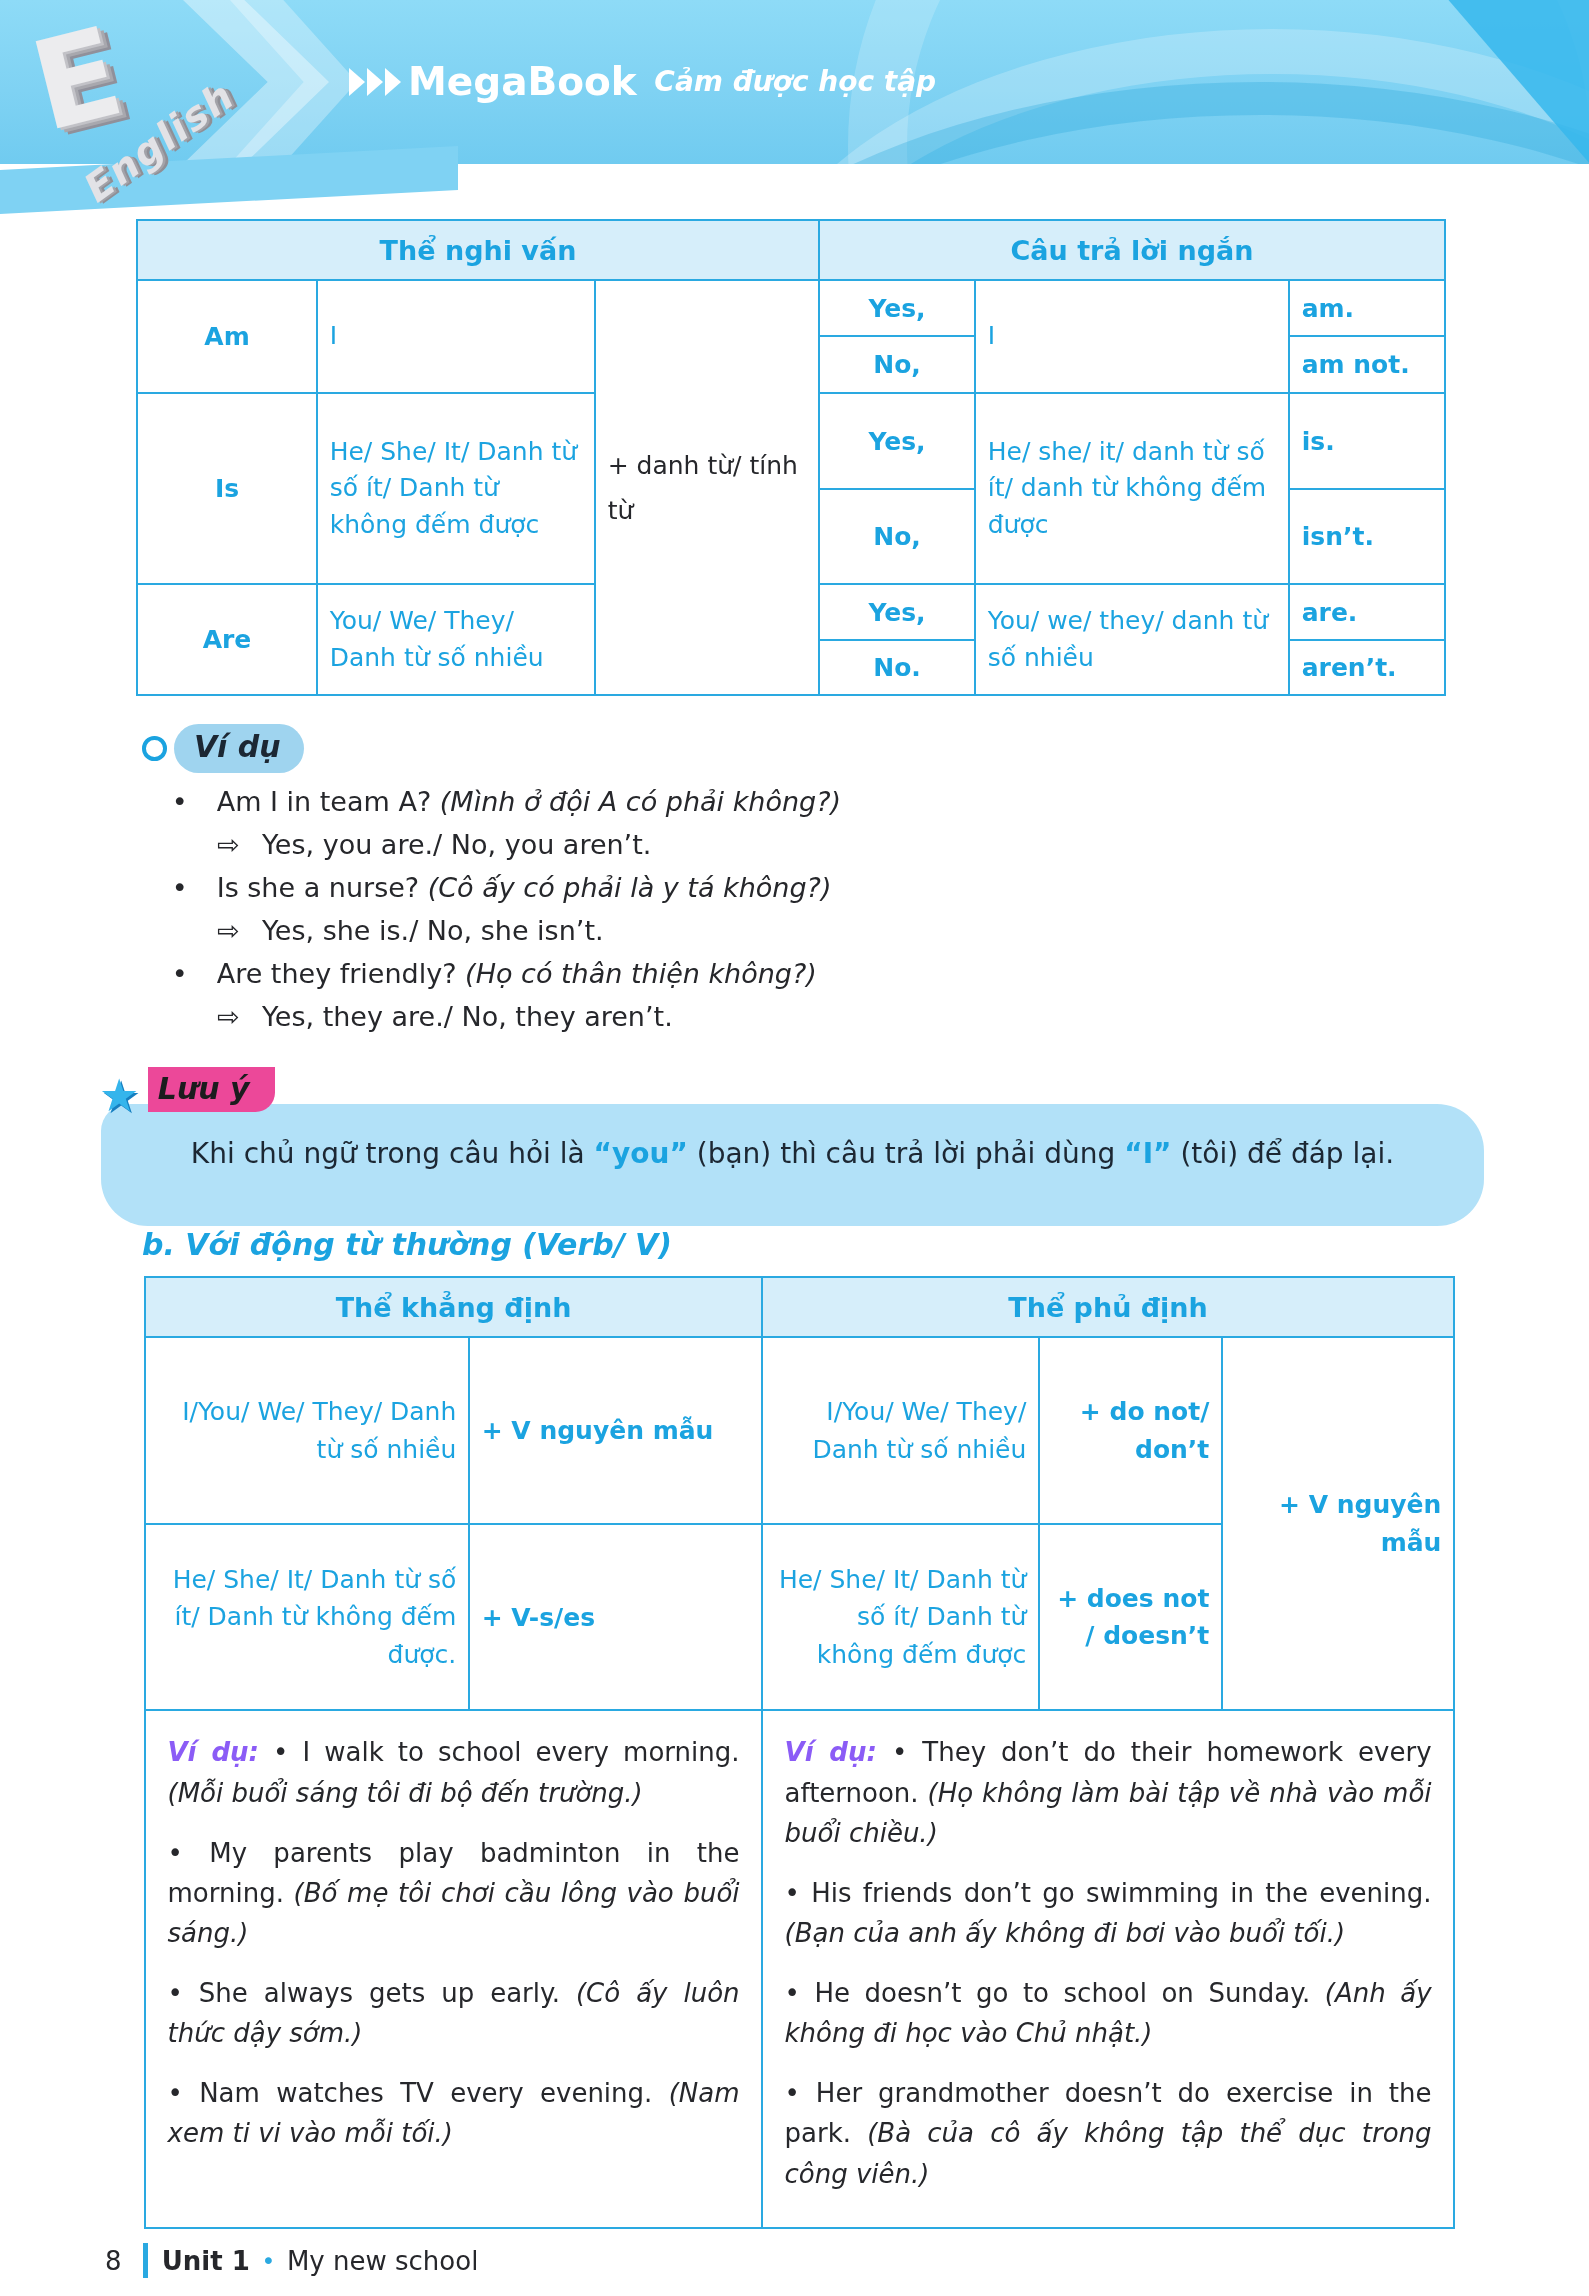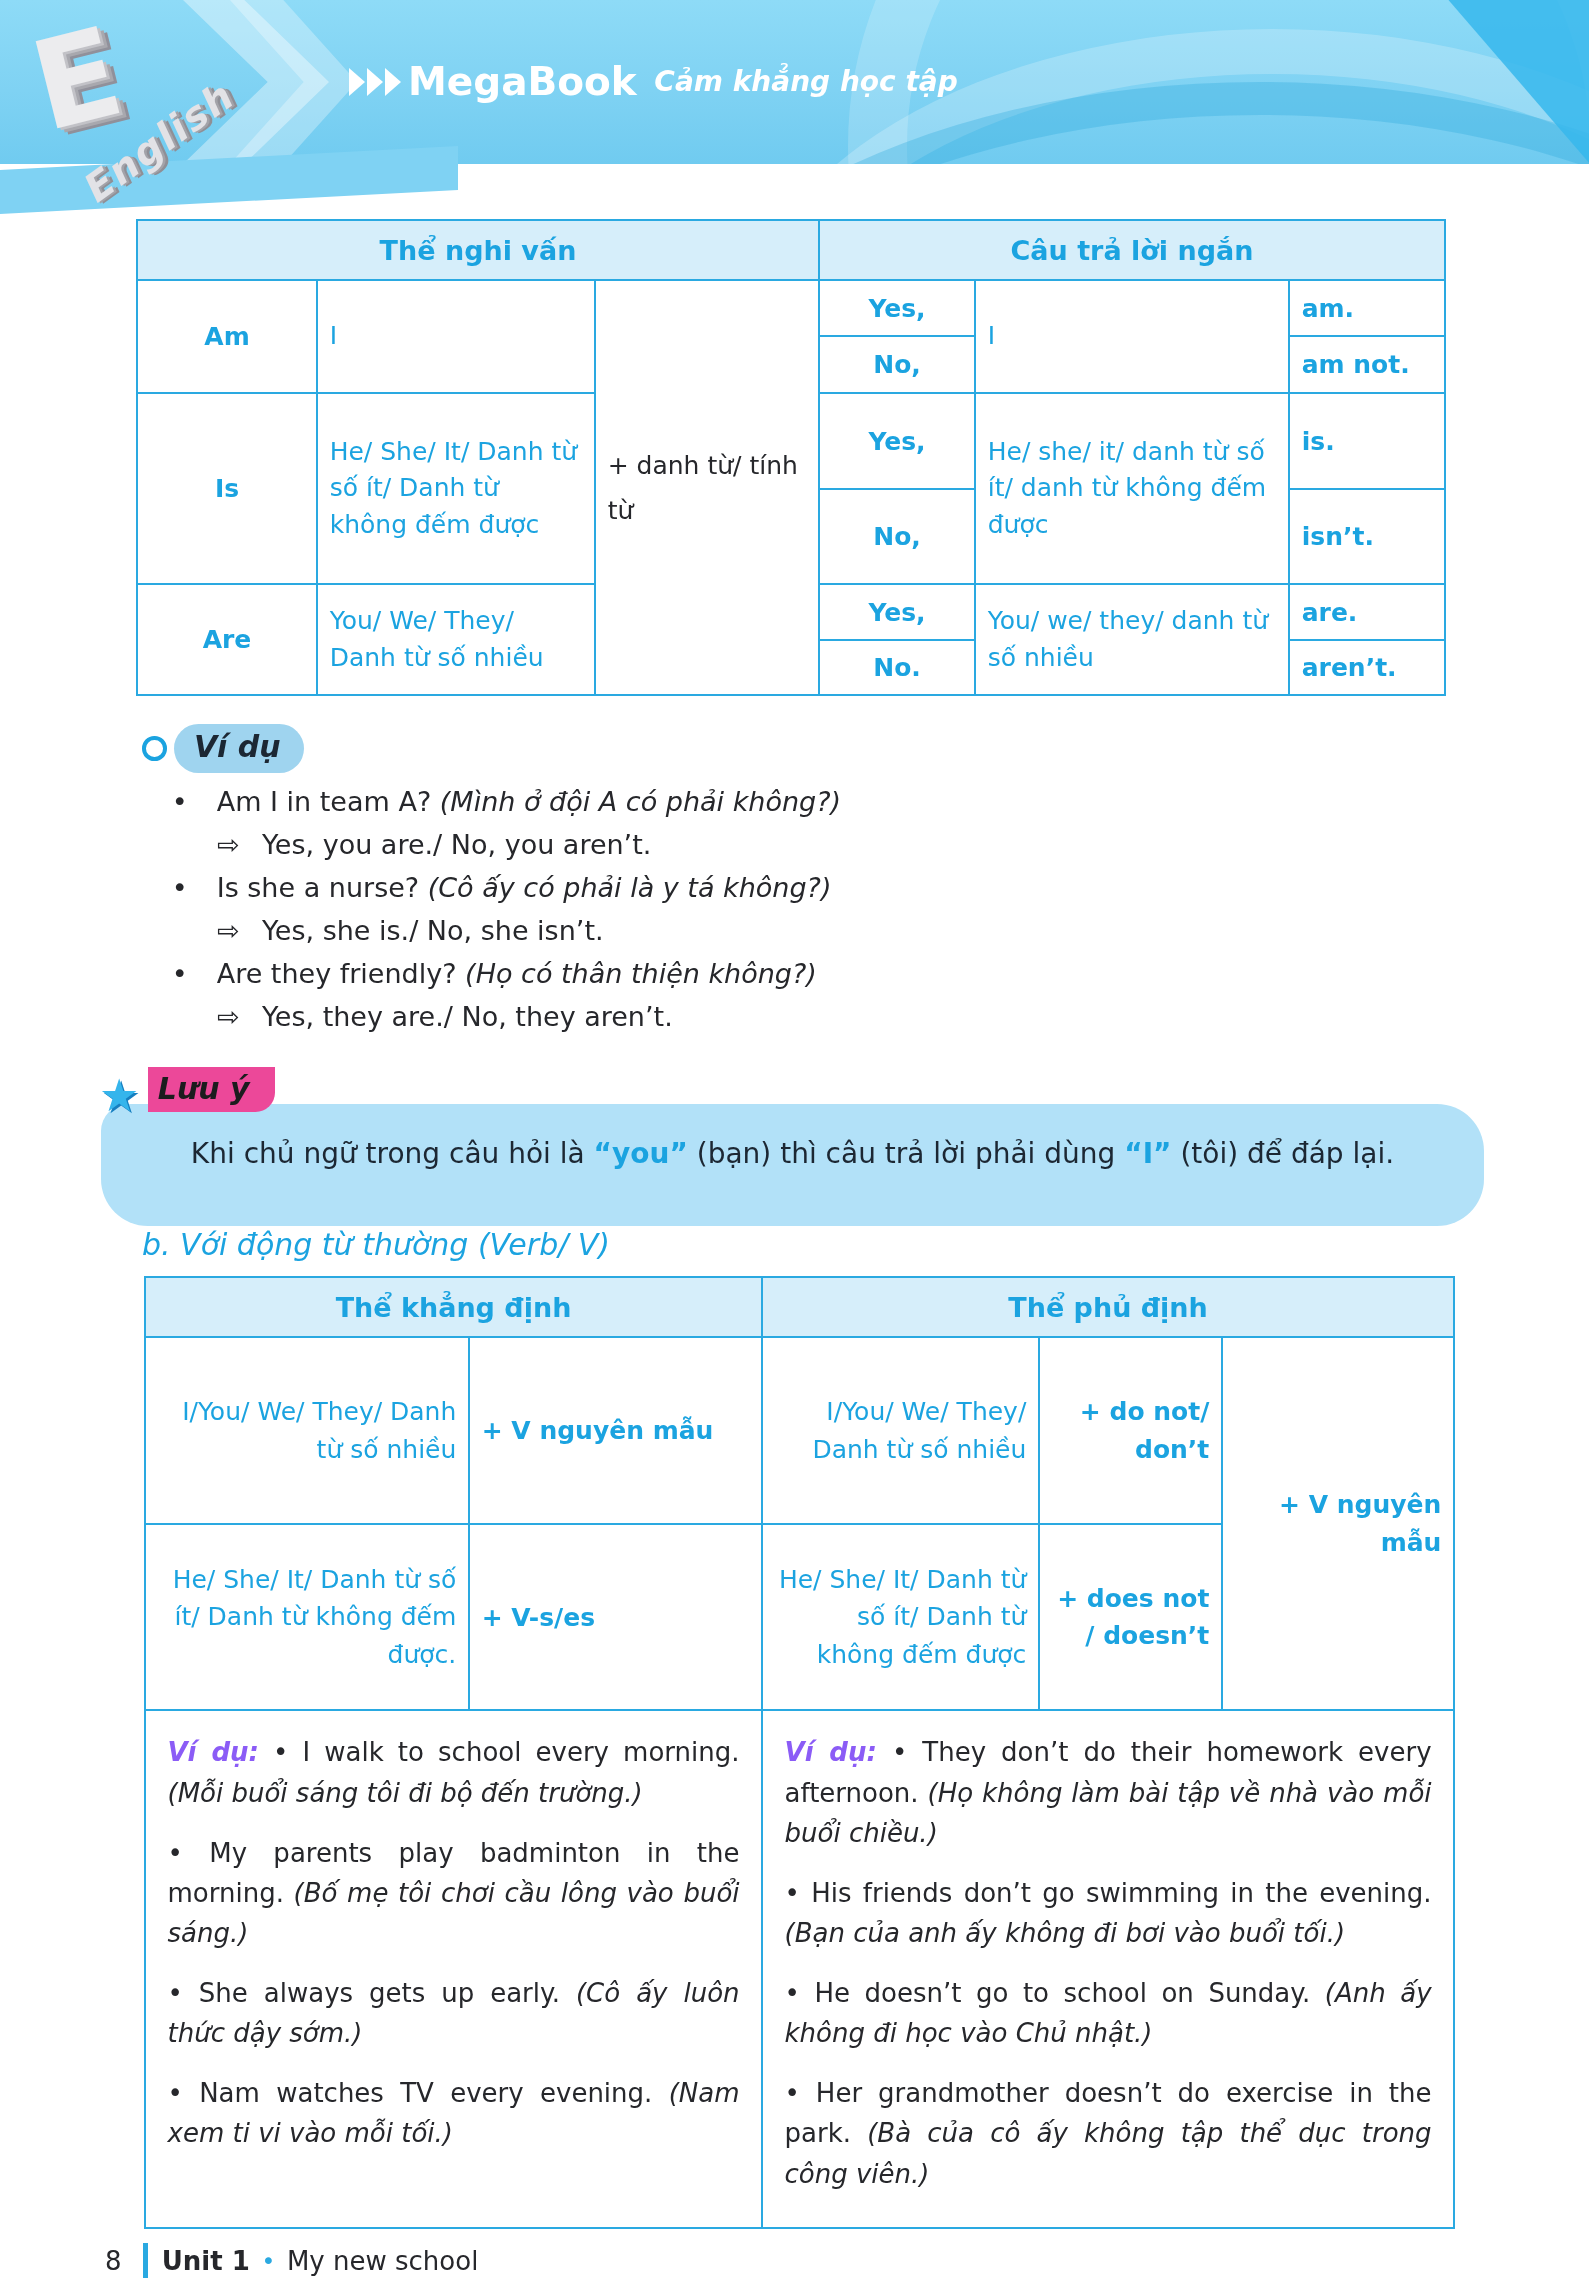--- a/index.html
+++ b/index.html
@@ -77,21 +77,21 @@
   
   .note-box{position:absolute;left:101px;top:1104px;width:1383px;height:122px;background:#b2e1f8;
             border-radius:27px 47px 47px 47px;}
   .note-text{position:absolute;left:39px;right:39px;top:0;height:98px;display:flex;align-items:center;
              justify-content:center;font-size:28px;color:#1c2733;}
   .note-tab{position:absolute;left:148px;top:1067px;background:#ec4899;border-radius:0 0 19.5px 0;
             padding:3.9px 25px 5.9px 9.8px;font-size:30px;font-weight:bold;font-style:italic;color:#1c1c1e;}
   .star{position:absolute;left:99px;top:1069px;font-size:45px;color:#35b5ec;
         text-shadow:2px 2px 0 #167fc0;}
 
-  .sec-b{position:absolute;left:142px;top:1227px;font-size:30px;font-weight:normal;font-style:italic;color:#1ba3e0;}
+  .sec-b{position:absolute;left:142px;top:1227px;font-size:30px;font-weight:bold;font-style:italic;color:#1ba3e0;}
 
   
   .footer{position:absolute;left:105px;top:2243px;display:flex;align-items:center;font-size:26px;color:#26272b;}
   .footer .bar{width:4.9px;height:35px;background:#2aa9e1;margin:0 13.7px 0 21.5px;}
   .footer .unit{font-weight:bold;}
   .footer .dot{color:#2aa9e1;margin:0 11.7px;font-size:23.4px;}
 </style>
 </head>
 <body>
 
@@ -102,21 +102,21 @@
     <div class="chev-band2"></div>
     <div class="sw1"></div>
     <div class="sw3"></div>
     <div class="sw2"></div>
     <div class="wedge"></div>
     <div class="brand">
       <span class="tri"></span>
       <span class="tri"></span>
       <span class="tri"></span>
       <span class="bname">MegaBook</span>
-      <span class="tag">Cảm khẳng học tập</span>
+      <span class="tag">Cảm được học tập</span>
     </div>
   </div>
   <div class="banner-ext2"></div>
   <div class="banner-ext"></div>
   <div class="elogo">
     <div class="e">E</div>
     <div class="english">English</div>
   </div>
 
   <table class="gtab t1">

